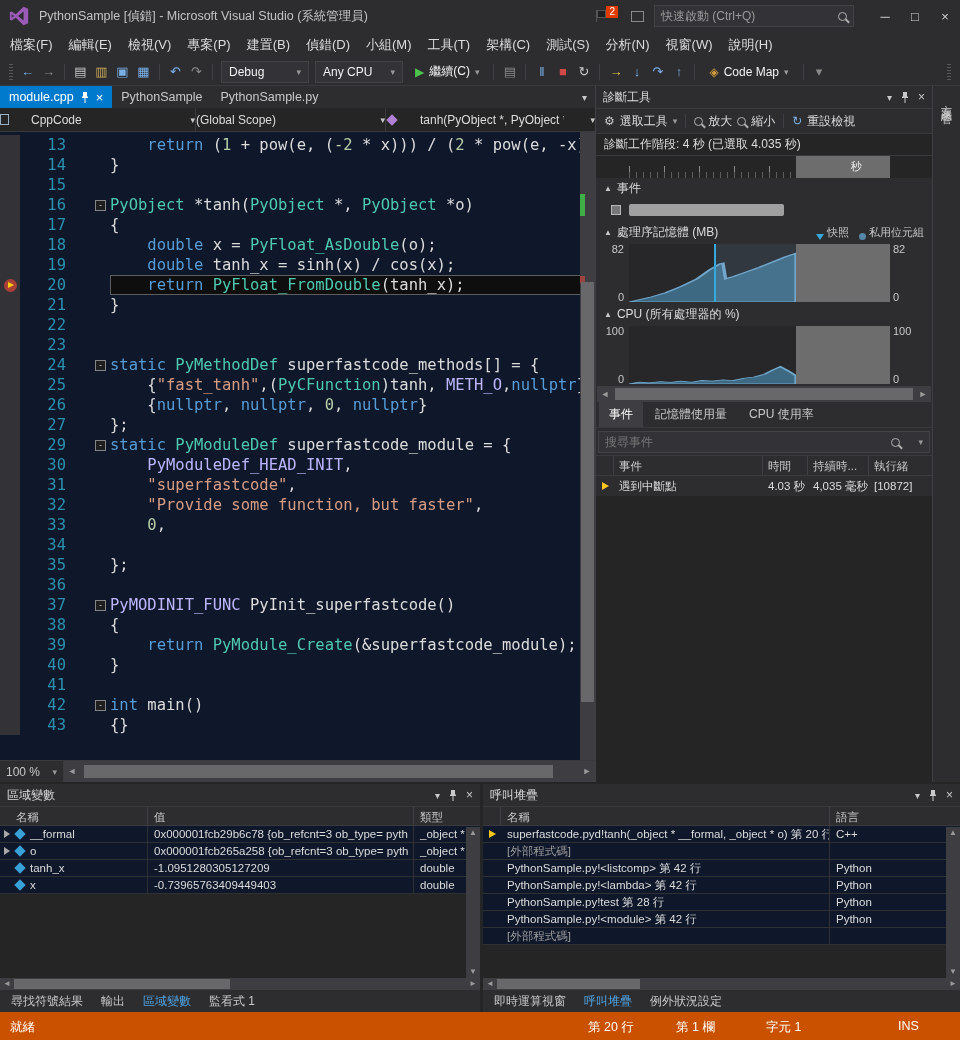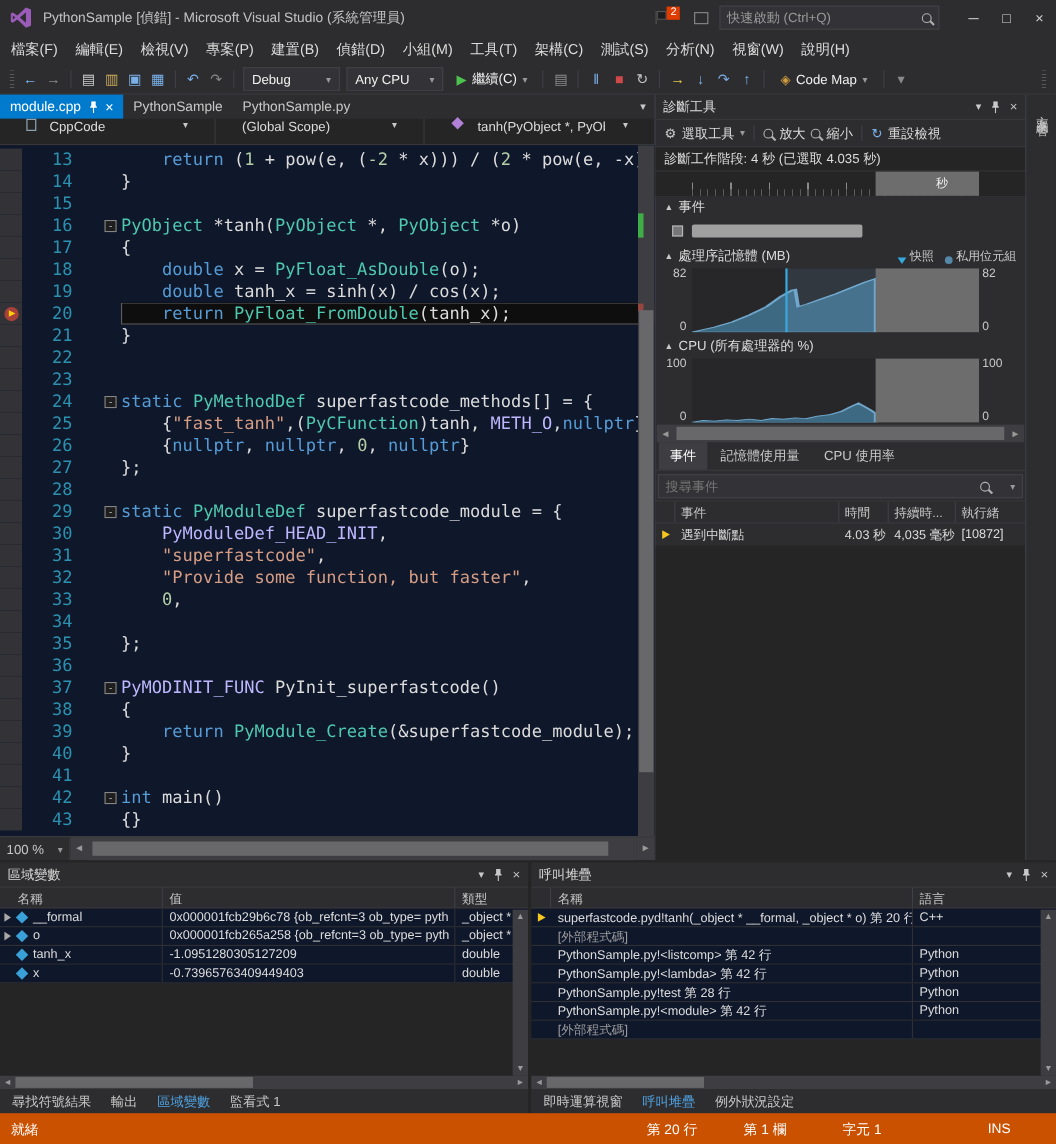--- a/index.html
+++ b/index.html
@@ -40,21 +40,21 @@
 .editor-col{width:595px;display:flex;flex-direction:column;min-width:0}
 
 .doc-tabs{height:22px;display:flex;align-items:stretch}
 .doc-tab{display:flex;align-items:center;padding:0 9px;color:#c8c8c8;gap:7px;font-size:12.5px}
 .doc-tab.active{background:#007acc;color:#fff}
 .tab-close{font-size:13px;line-height:1}
 .pin-icon{display:flex;align-items:center}
 .tabs-caret{margin-left:auto;color:#c8c8c8;padding:0 8px;display:flex;align-items:center;font-size:10px}
 
 .navbar{height:24px;display:flex;background:#252526;border-bottom:1px solid #3a3a3e;font-size:12px}
-.nav-dd{display:flex;align-items:flex-start;gap:12px;padding:0 24px;border-right:1px solid #3a3a3e;color:#dcdcdc;min-width:0}
+.nav-dd{display:flex;align-items:center;gap:22px;padding:0 0;border-right:1px solid #3a3a3e;color:#dcdcdc;min-width:0}
 .nav-dd .caret{margin-left:auto;color:#c8c8c8;font-size:9px;padding-left:4px}
 .nav-dd1{width:196px}.nav-dd2{width:190px}.nav-dd3{flex:1;border-right:none}
 .file-ico{width:9px;height:11px;border:1px solid #9ab0c0;flex:none}
 .method-ico{width:8px;height:8px;background:#b180d7;transform:rotate(45deg);flex:none;margin:0 2px}
 .nav-label{white-space:nowrap;overflow:hidden}
 
 .code-area{flex:1;position:relative;background:#0f172a;overflow:hidden;padding-top:3px}
 .cl{display:flex;height:20px;line-height:20px;font-family:"DejaVu Sans Mono","Liberation Mono",monospace;font-size:15.5px}
 .bp{width:20px;background:#333337;flex:none;display:flex;align-items:center;justify-content:center}
 .ln{width:52px;flex:none;text-align:right;padding-right:6px;color:#2b91af}
@@ -399,26 +399,20 @@
               <span class="ct"><span class="tk-p">    {</span><span class="tk-k">nullptr</span><span class="tk-p">, </span><span class="tk-k">nullptr</span><span class="tk-p">, </span><span class="tk-n">0</span><span class="tk-p">, </span><span class="tk-k">nullptr</span><span class="tk-p">}</span></span>
             </div>
             <div class="cl">
               <span class="bp"></span>
               <span class="ln">27</span>
               <span class="fold"></span>
               <span class="ct"><span class="tk-p">};</span></span>
             </div>
             <div class="cl">
               <span class="bp"></span>
-              <span class="ln">28</span>
-              <span class="fold"></span>
-              <span class="ct"></span>
-            </div>
-            <div class="cl">
-              <span class="bp"></span>
               <span class="ln">29</span>
               <span class="fold">
                 <span class="foldbox">-</span>
               </span>
               <span class="ct"><span class="tk-k">static</span><span class="tk-p"> </span><span class="tk-t">PyModuleDef</span><span class="tk-p"> superfastcode_module = {</span></span>
             </div>
             <div class="cl">
               <span class="bp"></span>
               <span class="ln">30</span>
               <span class="fold"></span>

